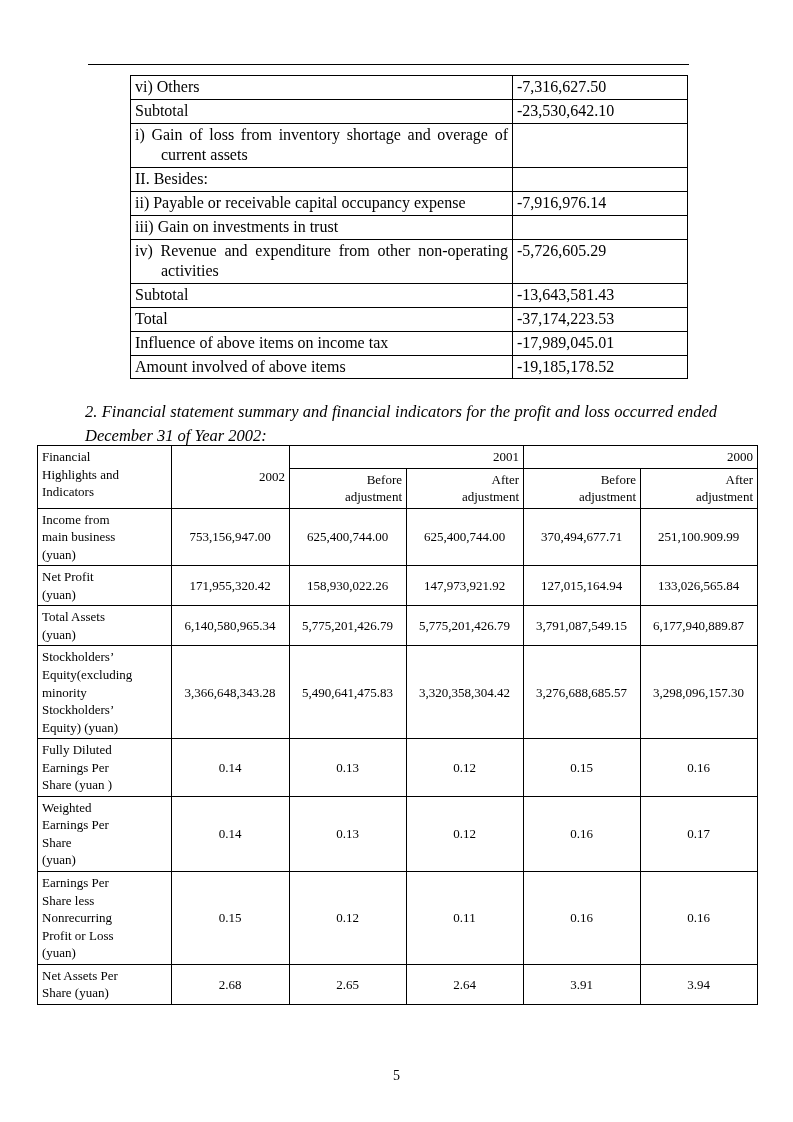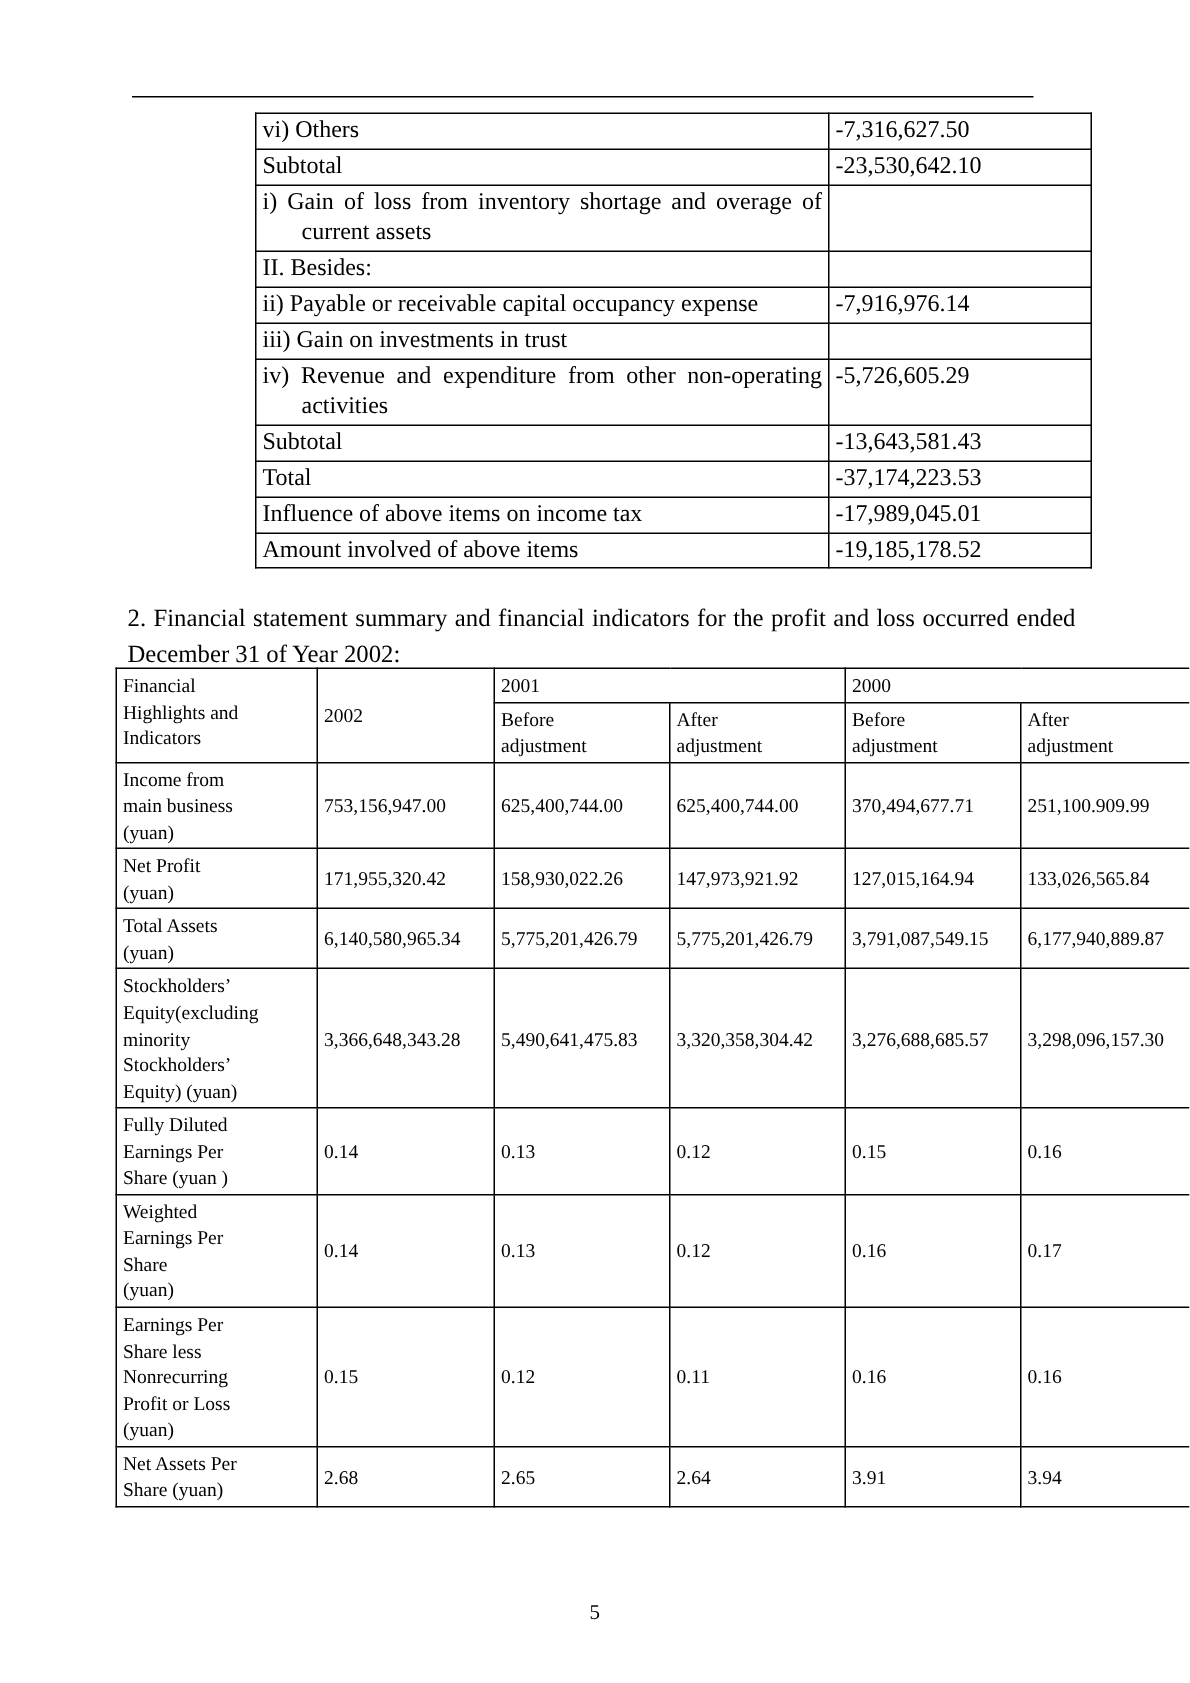--- a/index.html
+++ b/index.html
@@ -17,21 +17,21 @@
     overflow: hidden;
   }
   .top-rule {
     position: absolute;
     left: 88px;
     top: 64px;
     width: 601px;
     height: 1px;
     background: #000000;
   }
-  table { border-collapse: collapse; table-layout: fixed; margin-left: 40px; }
+  table { border-collapse: collapse; table-layout: fixed; }
   td { border: 1px solid #000000; }
 
   
   .t1 {
     position: absolute;
     left: 130px;
     top: 75px;
     width: 557px;
     font-size: 16px;
     line-height: 1.3;
@@ -48,20 +48,21 @@
 
   
   .section {
     position: absolute;
     left: 85px;
     top: 400px;
     width: 632px;
     font-size: 16.5px;
     line-height: 1.45;
     text-align: justify;
+    font-style: italic;
   }
 
   
   .t2 {
     position: absolute;
     left: 37px;
     top: 445px;
     width: 720px;
     font-size: 13px;
     line-height: 1.35;
@@ -70,25 +71,25 @@
   .t2 col.c2 { width: 118px; }
   .t2 col.c3, .t2 col.c4, .t2 col.c5, .t2 col.c6 { width: 117px; }
   .t2 td { padding: 2px 4px; }
   .t2 td.lbl {
     vertical-align: top;
     text-align: justify;
     white-space: pre-line;
   }
   .t2 td.num {
     vertical-align: middle;
-    text-align: left;
+    text-align: center;
     padding-right: 5px;
   }
   .t2 td.th {
-    text-align: left;
+    text-align: right;
     vertical-align: middle;
     white-space: pre-line;
   }
   .t2 td.th-ind {
     vertical-align: top;
     text-align: justify;
     white-space: pre-line;
   }
 
   .page-num {

